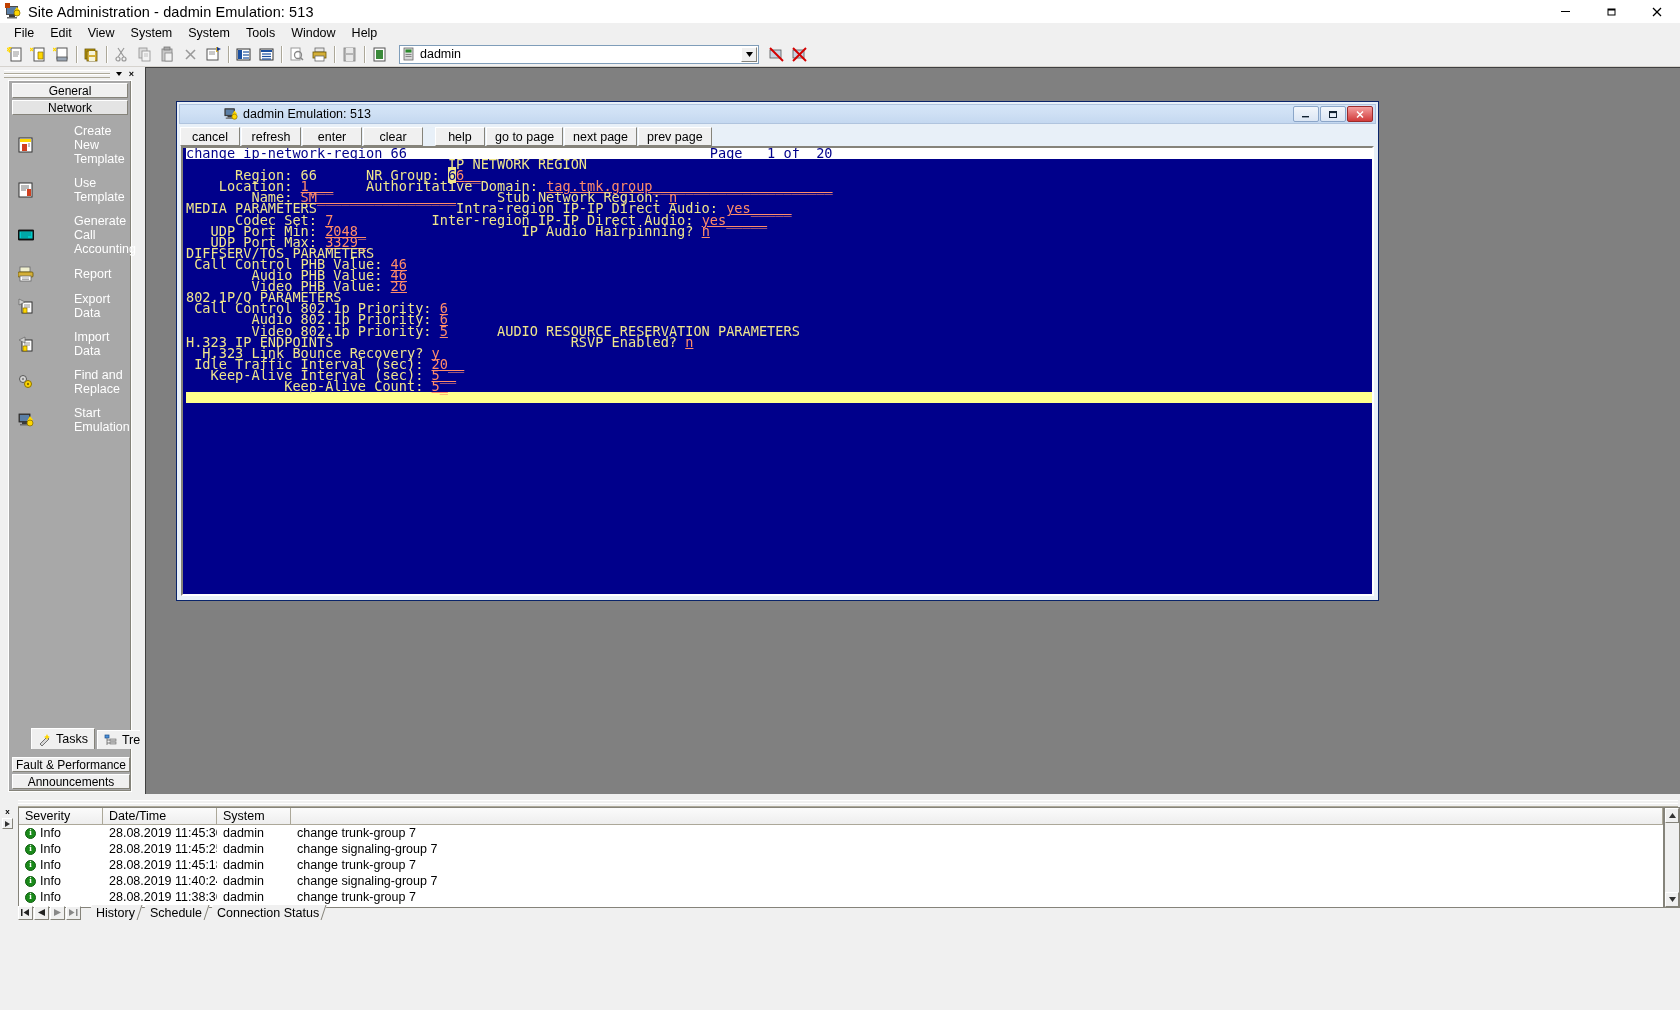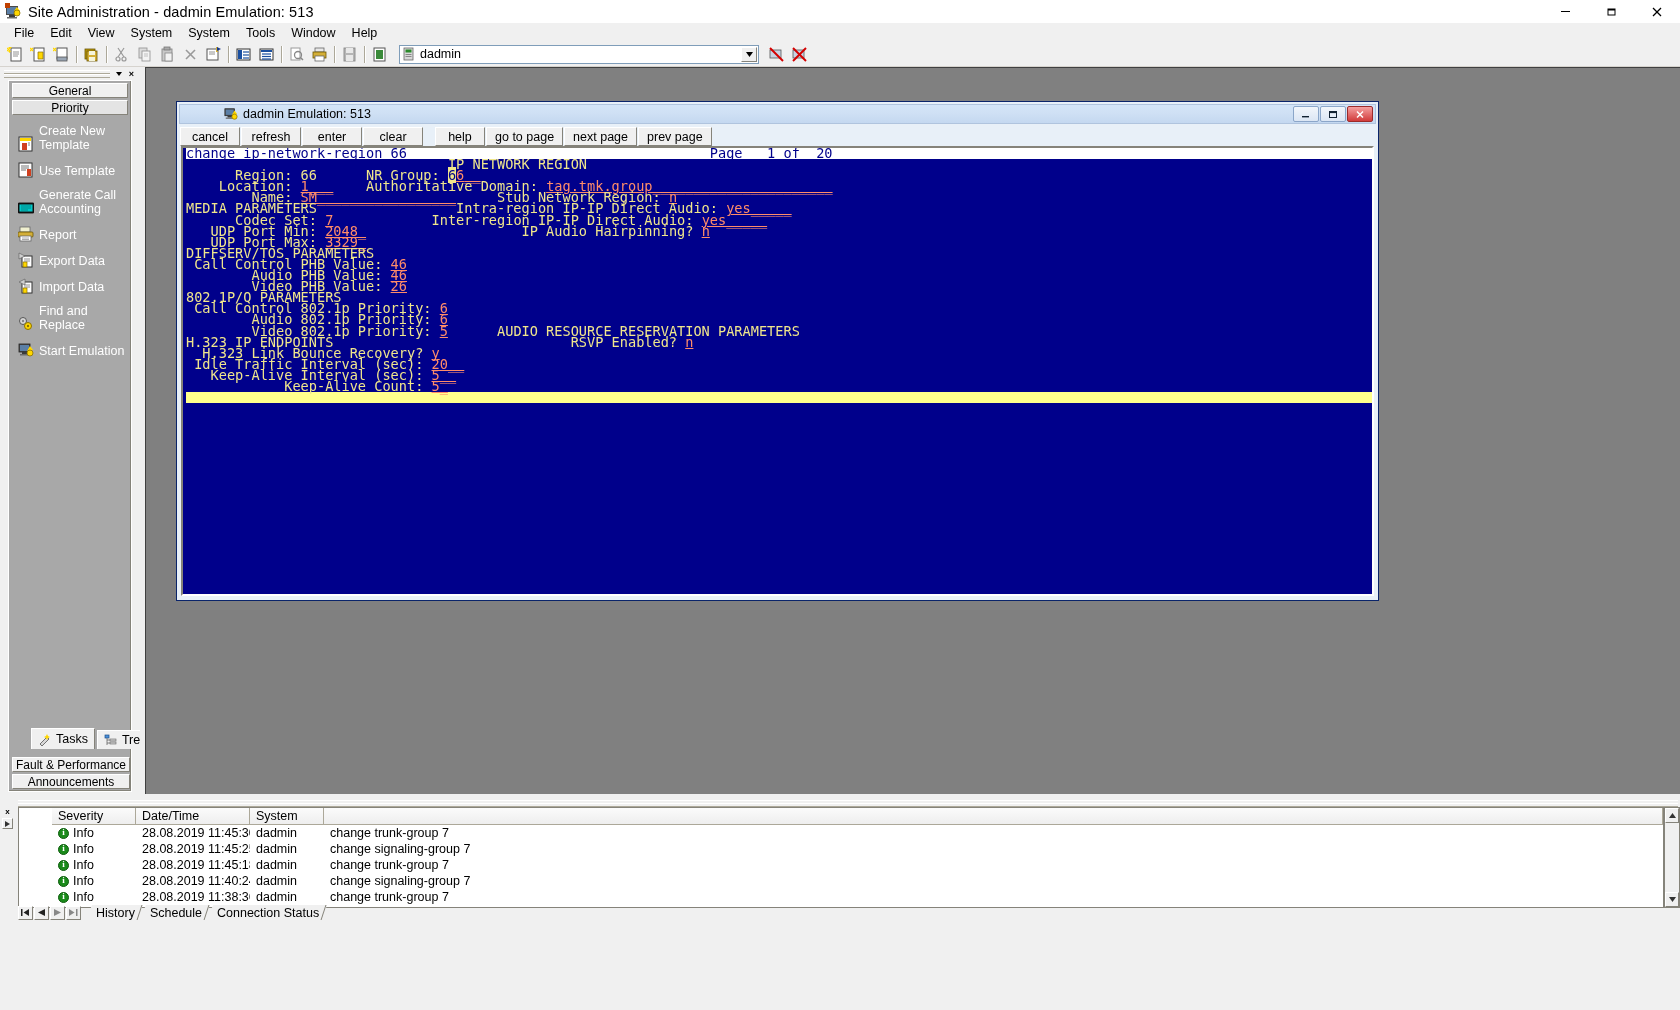--- a/index.html
+++ b/index.html
@@ -92,21 +92,21 @@
   }
   .sb-tab {
     margin: 2px 3px 0 3px; height: 15px; background: #f0f0f0;
     border: 1px solid #fff; border-right-color: #85837a; border-bottom-color: #85837a;
     display: flex; align-items: center; justify-content: center;
     font-size: 12px; color: #000;
   }
   .sb-tab.sel { background: #e4e4e4; }
   .sb-items { margin-top: 9px; padding-left: 9px; }
   .sb-item {
-    display: flex; align-items: flex-end; margin-bottom: 10px; cursor: default;
+    display: flex; align-items: center; margin-bottom: 10px; cursor: default; gap: 35px;
   }
   .sb-item .sb-ico { width: 16px; height: 16px; margin-right: 5px; flex: 0 0 auto; position: relative; }
   .sb-item .sb-lbl { font-size: 12.5px; color: #fff; line-height: 14px; max-width: 92px; }
   .sb-bottom { position: absolute; left: 0; bottom: 0; width: 124px; }
   .sb-btm-tab {
     margin: 0 3px 2px 3px; height: 15px; background: #f0f0f0;
     border: 1px solid #fff; border-right-color: #85837a; border-bottom-color: #85837a;
     display: flex; align-items: center; justify-content: center;
     font-size: 12px; color: #000;
   }
@@ -217,21 +217,20 @@
   .log-sm {
     width: 11px; height: 11px; margin: 1px 2px;
     border: 1px solid #fff; border-right-color:#85837a; border-bottom-color:#85837a;
     background:#f0f0f0; display:flex; align-items:center; justify-content:center;
   }
   .grid {
     position: absolute; left: 18px; top: 7px; right: 16px; height: 101px;
     background: #fff; border: 1px solid #85837a;
     border-top-color:#85837a; border-left-color:#85837a;
     overflow: hidden;
-    padding-left: 33px;
   }
   .grid-head { display: flex; height: 17px; background: #f0f0f0; border-bottom: 1px solid #aca899; }
   .gh {
     border-right: 1px solid #aca899; font-size: 12.5px; color: #000;
     display: flex; align-items: center; padding-left: 6px;
     background: linear-gradient(to bottom,#fbfbfb,#eeeeee);
   }
   .grid-body { }
   .grow { display: flex; height: 16px; align-items: center; }
   .gc { font-size: 12.5px; color: #000; padding-left: 6px; display:flex; align-items:center; overflow:hidden; white-space:nowrap; }
@@ -501,21 +500,21 @@
           </svg>
       </span>
       <span class="sb-minibtn" style="font-weight:bold;font-size:9px;">×</span>
     </div>
 
     <div class="sb-panel">
       <div class="sb-tab">
         <span>General</span>
       </div>
       <div class="sb-tab sel">
-        <span>Priority</span>
+        <span>Network</span>
       </div>
 
       <div class="sb-items">
         <div class="sb-item">
           <span class="sb-ico">
             <svg width="16" height="16" viewBox="0 0 16 16">
               <rect x="1" y="1" width="13" height="14" fill="#fff" stroke="#333" stroke-width="1"></rect>
               <rect x="2" y="2" width="11" height="3" fill="#ffd700"></rect>
               <rect x="4" y="7" width="5" height="7" fill="#d04020"></rect>
               <line x1="10" y1="7" x2="12" y2="7" stroke="#666" stroke-width="0.8"></line>

